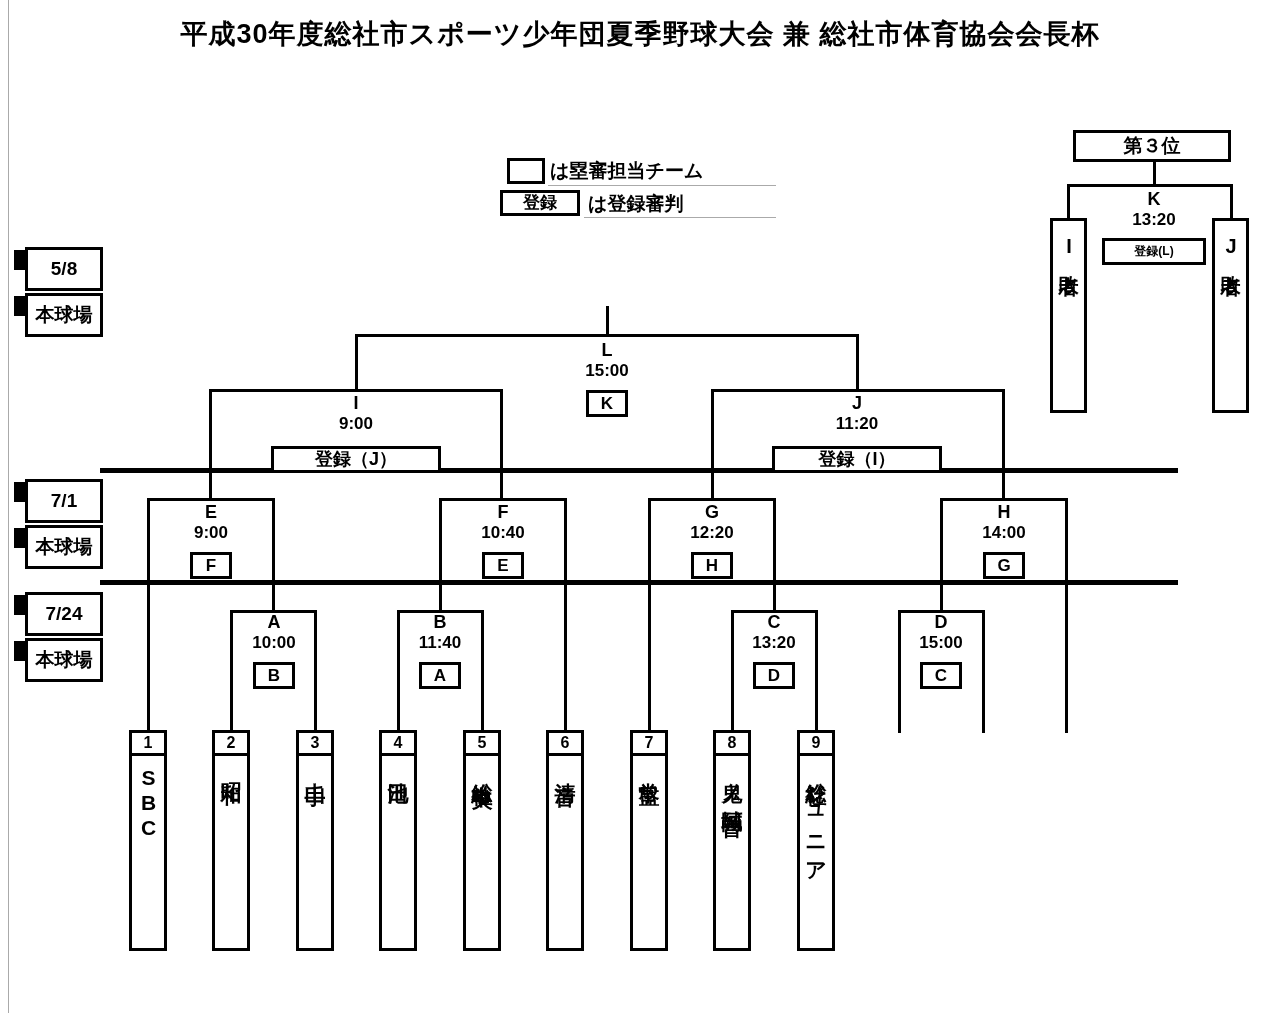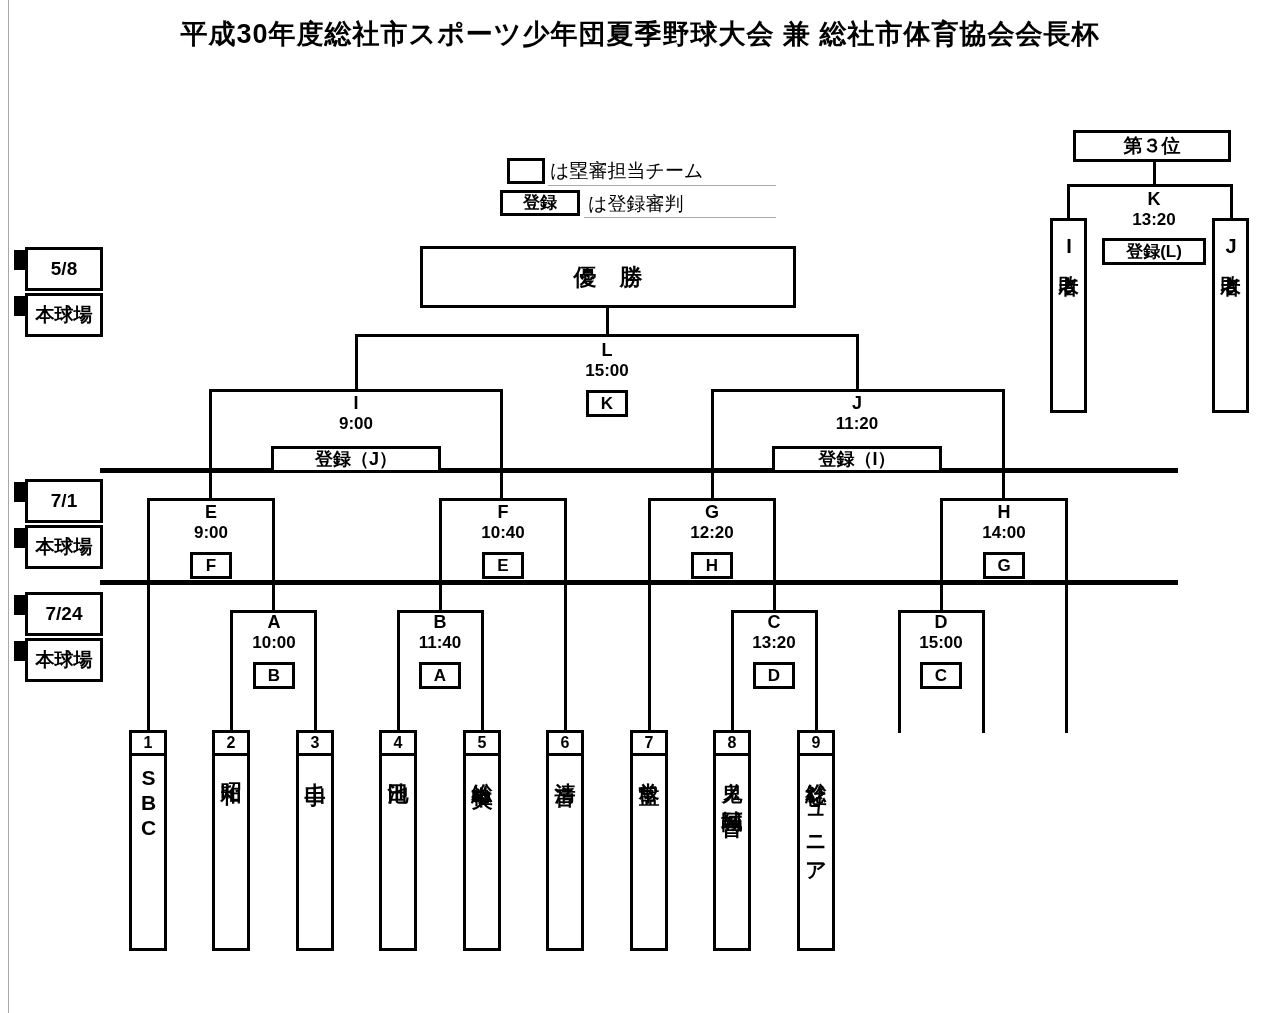--- a/index.html
+++ b/index.html
@@ -12,21 +12,21 @@
   .tpt{left:1073px;top:130px;width:152px;height:26px;line-height:26px;font-size:19px}
   .datebox{left:25px;width:72px;height:38px;line-height:38px;font-size:19px}
   .tick{position:absolute;left:14px;width:11px;height:20px;background:#000;z-index:2}
   .mstack{position:absolute;width:84px;text-align:center;z-index:5}
   .mlabel{font-size:18px;font-weight:bold;height:21px;line-height:21px}
   .mtime{font-size:17px;font-weight:bold;height:20px;line-height:20px}
   .ubox{display:inline-block;margin-top:9px;border:3px solid #000;background:#fff;min-width:32px;padding:0 2px;height:21px;line-height:21px;font-size:17px;font-weight:bold}
   .regbox{position:absolute;border:3px solid #000;background:#fff;height:21px;line-height:21px;text-align:center;font-weight:bold;font-size:18px;z-index:5}
   .lbox1{left:507px;top:158px;width:32px;height:20px}
   .lbox2{left:500px;top:190px;width:74px;height:20px;line-height:20px;font-size:17px}
-  .lgtext{position:absolute;font-size:19px;font-weight:normal;z-index:2}
+  .lgtext{position:absolute;font-size:19px;font-weight:bold;z-index:2}
   .team{position:absolute;top:730px;width:38px;z-index:5}
   .seed{border:3px solid #000;background:#fff;height:20px;line-height:20px;text-align:center;font-size:16px;font-weight:bold}
   .tname{border:3px solid #000;background:#fff;height:192px;margin-top:-3px;display:flex;justify-content:center}
   .vtext{writing-mode:vertical-rl;text-orientation:upright;font-size:21px;font-weight:bold;letter-spacing:2px;padding-top:10px;line-height:30px}
   .loser{position:absolute;top:218px;width:37px;height:195px;border:3px solid #000;background:#fff;box-sizing:border-box;display:flex;justify-content:center;z-index:4}
   .loser .vtext{font-size:20px;padding-top:14px;line-height:29px}
 </style>
 </head>
 <body>
 
@@ -79,21 +79,20 @@
   <div class="ln" style="left:1067px;top:184px;width:3px;height:36px"></div>
   <div class="ln" style="left:1230px;top:184px;width:3px;height:36px"></div>
 
   <div class="box lbox1"></div>
   <div class="lgtext" style="left:550px;top:158px">は塁審担当チーム</div>
   <div class="gln" style="left:548px;top:185px;width:228px;height:1px"></div>
   <div class="box lbox2">登録</div>
   <div class="lgtext" style="left:588px;top:191px">は登録審判</div>
   <div class="gln" style="left:584px;top:217px;width:192px;height:1px"></div>
 
-  <div class="box champ">優　勝</div>
 
   <div class="box datebox" style="top:247px">5/8</div>
   <div class="box datebox" style="top:293px">本球場</div>
   <div class="box datebox" style="top:479px">7/1</div>
   <div class="box datebox" style="top:525px">本球場</div>
   <div class="box datebox" style="top:592px">7/24</div>
   <div class="box datebox" style="top:638px">本球場</div>
   <div class="tick" style="top:250px"></div>
   <div class="tick" style="top:296px"></div>
   <div class="tick" style="top:482px"></div>
@@ -159,21 +158,21 @@
     <div class="mlabel">D</div>
     <div class="mtime">15:00</div>
     <div class="ubox">C</div>
   </div>
 
   <div class="box tpt">第３位</div>
   <div class="mstack" style="left:1112px;top:189px">
     <div class="mlabel">K</div>
     <div class="mtime">13:20</div>
   </div>
-  <div class="regbox" style="left:1102px;top:238px;width:98px;font-size:17px">登録(L)</div>
+  <div class="regbox" style="left:1102px;top:238px;width:98px;font-size:12px">登録(L)</div>
   <div class="loser" style="left:1050px">
     <span class="vtext">I敗者</span>
   </div>
   <div class="loser" style="left:1212px">
     <span class="vtext">J敗者</span>
   </div>
 
   <div class="team" style="left:129px">
     <div class="seed">1</div>
     <div class="tname">

